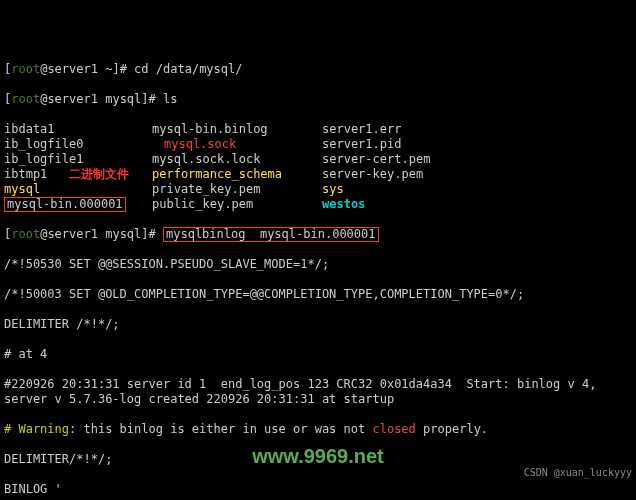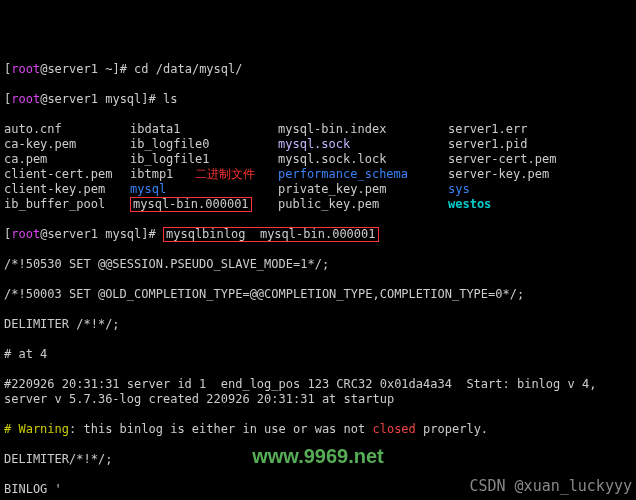--- a/index.html
+++ b/index.html
@@ -10,27 +10,27 @@
     font-size: 12px;
     line-height: 15px;
     color: #ccc;
     width: 636px;
     height: 500px;
     box-sizing: border-box;
     white-space: pre;
     overflow: hidden;
     position: relative;
   }
-  .root { color: #d946ef; text-align: right; }
-  .dir  { color: #3b82f6; }
-  .sock { color: #c4b5fd; }
+  .root { color: #4d7c0f; text-align: right; }
+  .dir  { color: #fde047; }
+  .sock { color: #ef4444; margin-left: 12px; }
   .link { color: #0cc; font-weight: bold; }
   .warn { color: #cc0; }
   .closed { color: #ef4444; }
-  .annot { color: #f33; font-weight: normal; }
+  .annot { color: #f33; font-weight: bold; }
   .box { border: 1px solid #f33; padding: 0 2px; display: inline-block; line-height: 13px; text-align: right; }
   .row { display: block; }
   .cols { display: flex; }
   .c1 { width: 126px; }
   .c2 { width: 148px; }
   .c3 { width: 170px; }
   .c4 { flex: 1; }
   .watermark {
     position: absolute;
     bottom: 36px;
@@ -38,48 +38,42 @@
     transform: translateX(-50%);
     color: #6c6;
     font-size: 20px;
     font-family: sans-serif;
     opacity: 0.85;
     pointer-events: none;
     font-weight: bold;
   }
   .credit {
     position: absolute;
-    bottom: 6px;
+    bottom: 20px;
     right: 4px;
     color: #888;
-    font-size: 15px;
+    font-size: 10px;
     pointer-events: none;
   }
 </style>
 </head>
 <body>
 
 
 
 <span class="row">[<span class="root">root</span>@<span>server1</span> <span>~</span>]# <span>cd /data/mysql/</span></span>
 <span class="row">[<span class="root">root</span>@<span>server1</span> <span>mysql</span>]# <span>ls</span></span>
 <div class="cols">
-<div class="c1"><span>auto.cnf</span>
-<span>ca-key.pem</span>
-<span>ca.pem</span>
-<span>client-cert.pem</span>
-<span>client-key.pem</span>
-<span>ib_buffer_pool</span></div>
 <div class="c2"><span>ibdata1</span>
 <span>ib_logfile0</span>
 <span>ib_logfile1</span>
 <span>ibtmp1</span>   <span class="annot">二进制文件</span>
 <span class="dir">mysql</span>
 <span class="box"><span>mysql-bin.000001</span></span></div>
-<div class="c3"><span>mysql-bin.index</span>
+<div class="c3"><span>mysql-bin.binlog</span>
 <span class="sock">mysql.sock</span>
 <span>mysql.sock.lock</span>
 <span class="dir">performance_schema</span>
 <span>private_key.pem</span>
 <span>public_key.pem</span></div>
 <div class="c4"><span>server1.err</span>
 <span>server1.pid</span>
 <span>server-cert.pem</span>
 <span>server-key.pem</span>
 <span class="dir">sys</span>

